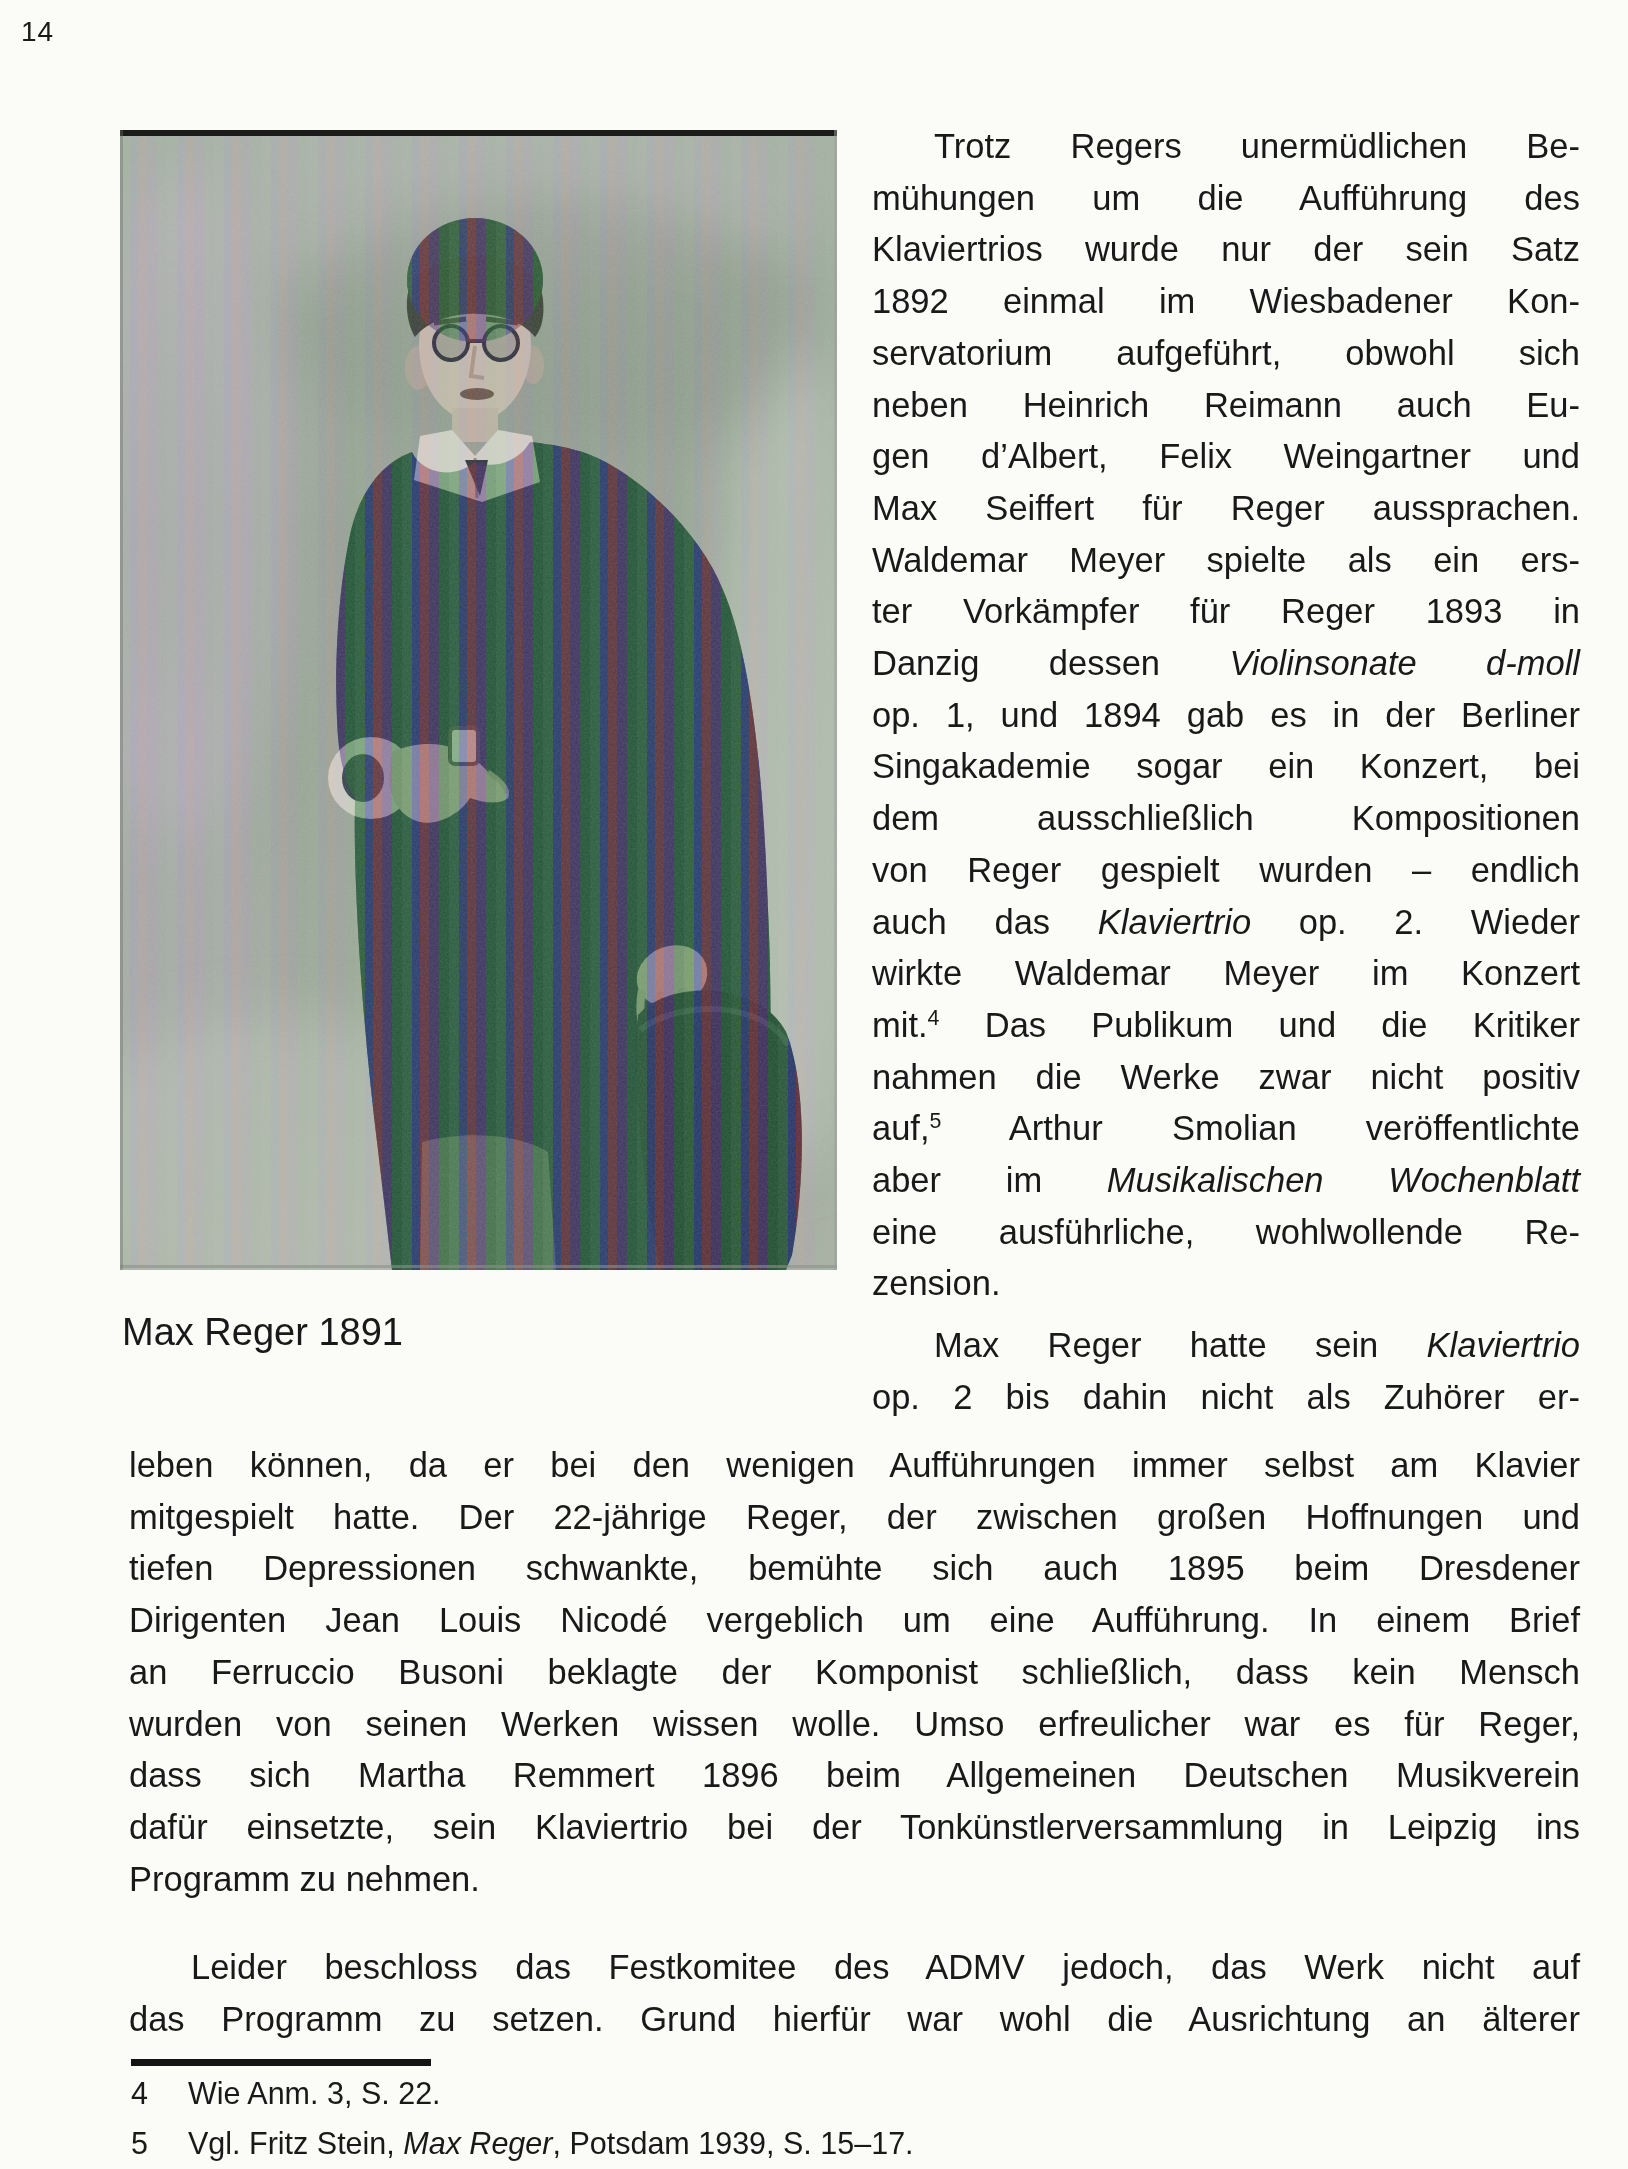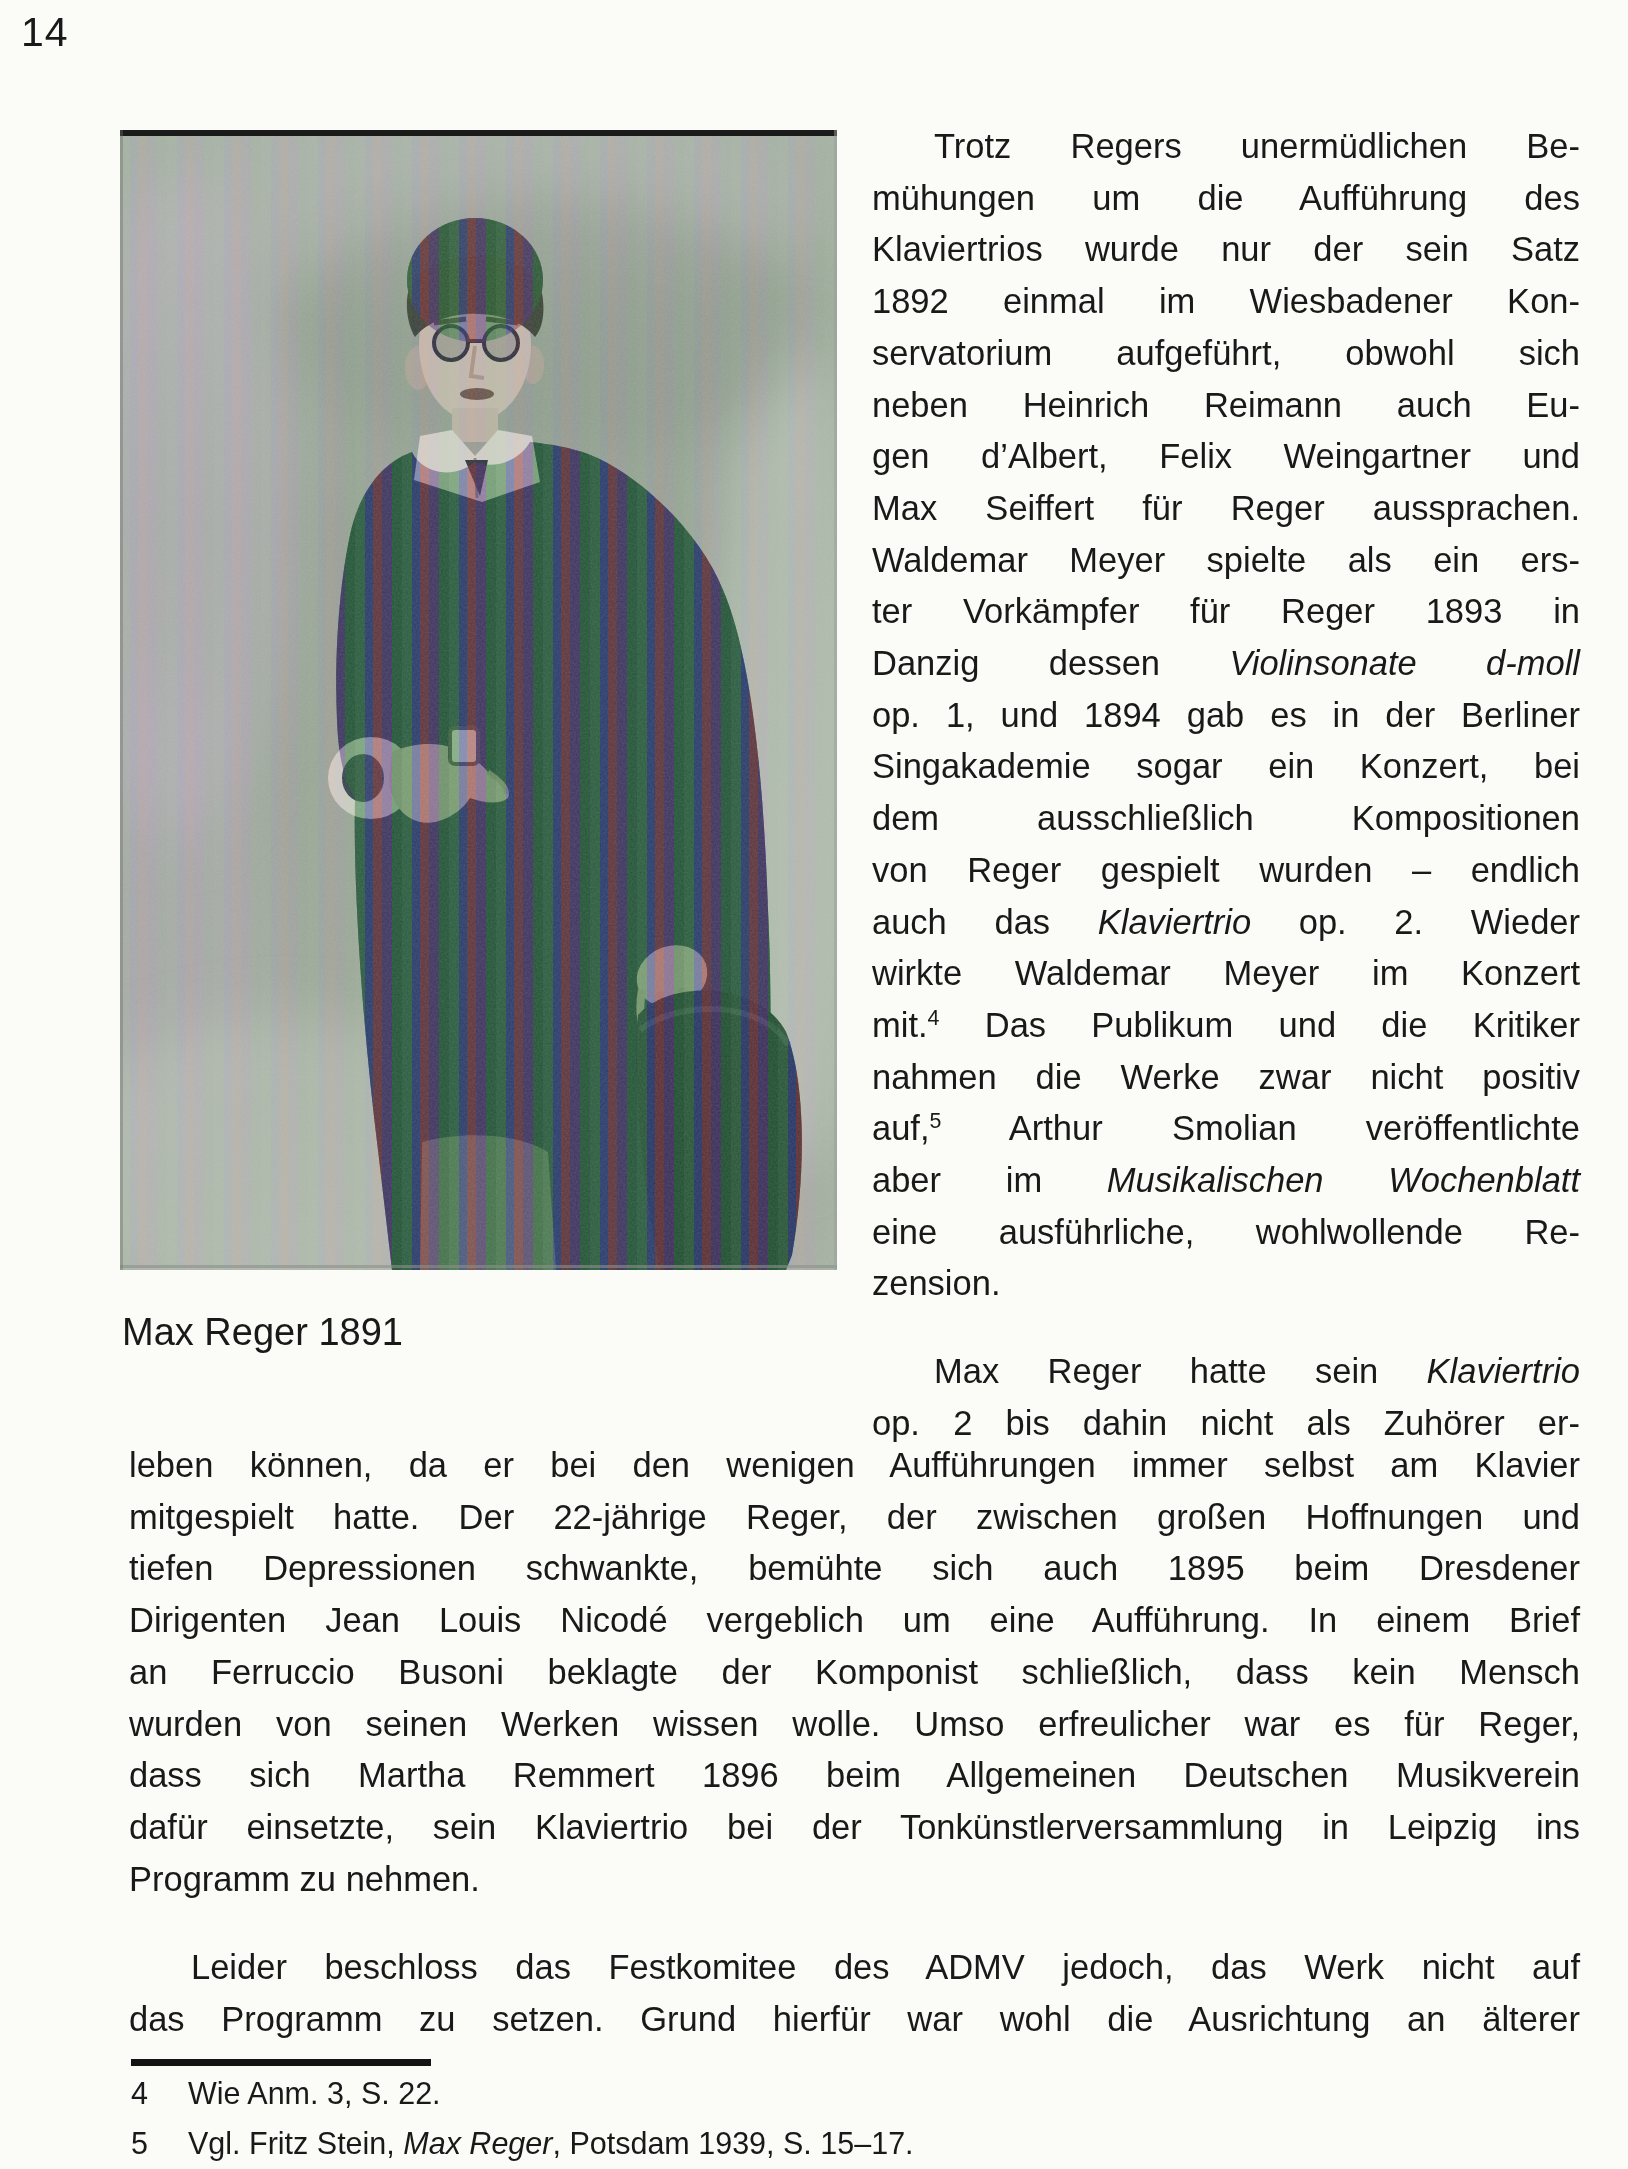--- a/index.html
+++ b/index.html
@@ -7,21 +7,21 @@
     width: 1628px; height: 2169px;
     background: #fbfbf8;
     overflow: hidden;
     font-family: "Liberation Sans", "DejaVu Sans", sans-serif;
     color: #191919;
   }
   .abs { position: absolute; }
 
   #page-number {
     left: 21px; top: 8px;
-    font-size: 41px; line-height: 48px;
+    font-size: 28px; line-height: 48px;
     letter-spacing: 1px;
   }
 
   #photo-frame {
     left: 120px; top: 130px;
     width: 717px; height: 1140px;
   }
   #photo-frame svg { display: block; }
 
   #photo-caption {
@@ -35,21 +35,21 @@
     line-height: 51.7px;
     white-space: normal;
   }
   .j { text-align: justify; text-align-last: justify; }
   .l { text-align: right; text-align-last: left; }
   .ind { text-indent: 62px; }
   .ln i { font-style: italic; }
   .ln sup, .fntext sup { font-size: 0.62em; vertical-align: super; line-height: 0; }
 
   #text-column { left: 872px; top: 121px; width: 708px; }
-  #column-para-2 { margin-top: 36px; }
+  #column-para-2 { margin-top: 10px; }
 
   #full-paragraph { left: 129px; top: 1440px; width: 1451px; }
   #paragraph-3   { left: 129px; top: 1933px; width: 1451px; margin-top: 9px; }
 
   #footnote-rule {
     left: 131px; top: 2059px;
     width: 300px; height: 7px;
     background: #141414;
   }
   #footnotes { left: 131px; top: 2068px; width: 1400px; }

